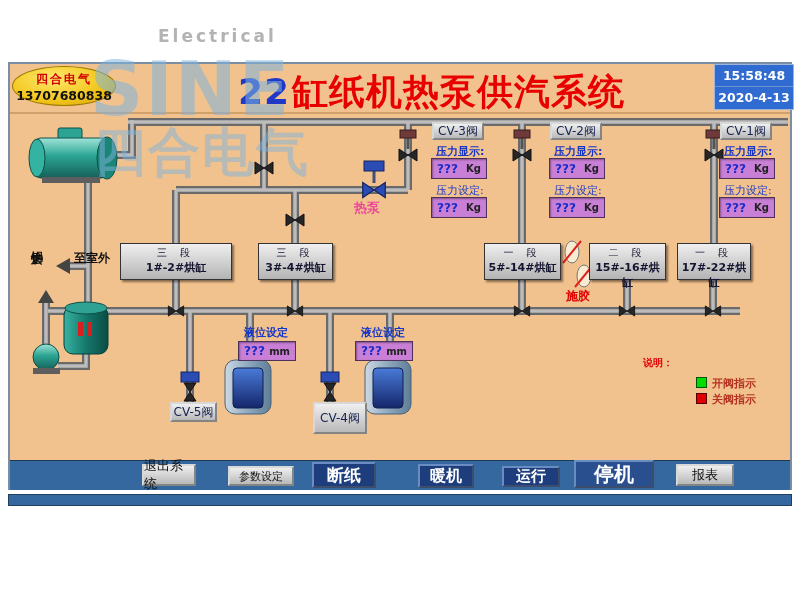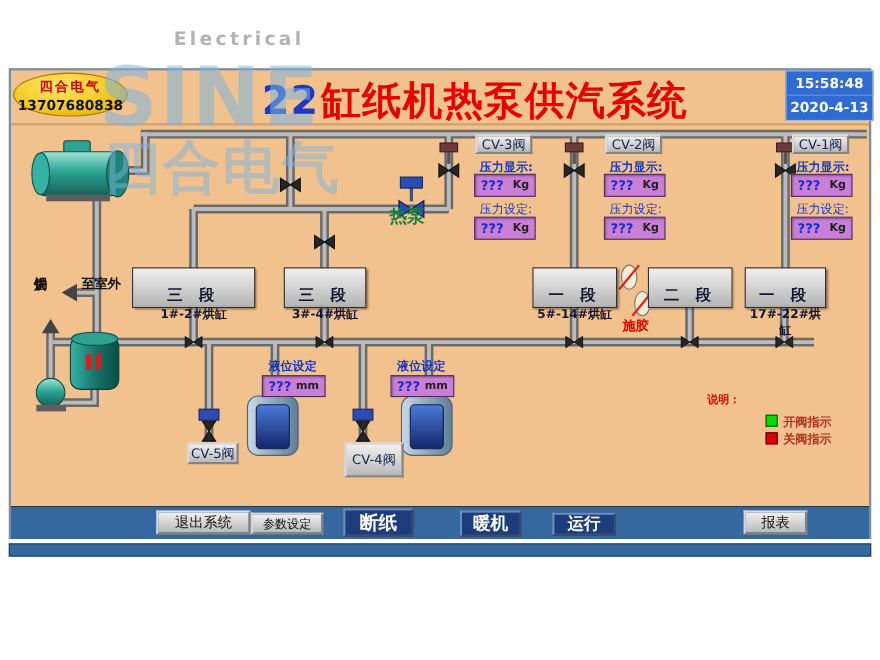--- a/index.html
+++ b/index.html
@@ -25,21 +25,21 @@
   .clock div{height:22px;line-height:22px;text-align:center;color:#ffffff;font-weight:bold;font-size:12.5px;border-bottom:1px solid #6f93cf}
   .clock div:last-child{border-bottom:none}
 
   .scene-svg{position:absolute;left:0;top:0;z-index:2;pointer-events:none}
 
   .lbl{position:absolute;z-index:3;font-weight:bold;white-space:nowrap}
   .vtext{writing-mode:vertical-rl;text-orientation:upright}
 
   .section-box{position:absolute;z-index:3;background:linear-gradient(180deg,#efefef,#b4b4b4);
     border:1px solid #333;box-shadow:1.5px 1.5px 2px rgba(0,0,0,.45);text-align:center;color:#141430}
-  .section-box .stage{font-size:14px;font-weight:bold;letter-spacing:5px;margin-top:16px}
+  .section-box .stage{font-size:10px;font-weight:normal;letter-spacing:5px;margin-top:2px}
   .section-box .range{font-size:11px;font-weight:bold}
 
   .btn-gray{position:absolute;z-index:4;display:flex;align-items:center;justify-content:center;
     background:linear-gradient(180deg,#efefef,#b9b9b9);border:2px outset #d8d8d8;color:#16224f;font-weight:normal;cursor:pointer}
   .btn-navy{position:absolute;z-index:4;display:flex;align-items:center;justify-content:center;
     background:#1d3d7d;border:2px outset #6b8cc0;color:#ffffff;font-weight:bold;cursor:pointer}
 
   .blue-lab{color:#1535c8;font-size:11px}
   .val-box{position:absolute;z-index:3;background:#c97fd6;border:1px solid #4e3158;box-shadow:inset 1px 1px 2px rgba(0,0,0,.35);
     display:flex;align-items:center;justify-content:space-between;padding:0 5px}
@@ -194,21 +194,21 @@
     <g>
       <ellipse cx="572" cy="252" rx="7" ry="11" fill="#f7ecd2" stroke="#777"></ellipse>
       <line x1="563" y1="263" x2="581" y2="241" stroke="#e02020" stroke-width="2"></line>
       <ellipse cx="584" cy="276" rx="7" ry="11" fill="#f7ecd2" stroke="#777"></ellipse>
       <line x1="575" y1="287" x2="593" y2="265" stroke="#e02020" stroke-width="2"></line>
     </g>
   </svg>
 
   <div class="lbl" style="left:74px;top:250px;font-size:12px;color:#101010">至室外</div>
   <div class="lbl vtext" style="left:28px;top:242px;font-size:12px;color:#101010;height:60px">去锅炉</div>
-  <div class="lbl" style="left:354px;top:187px;font-size:16px;color:#15803d">热泵</div>
+  <div class="lbl" style="left:354px;top:199px;font-size:13px;color:#ec4899">热泵</div>
   <div class="lbl" style="left:566px;top:288px;font-size:12px;color:#e00000">施胶</div>
 
   <div class="lbl" style="left:643px;top:356px;font-size:10px;color:#e00000">说明：</div>
   <div class="legend-sq" style="left:696px;top:377px;background:#00dd00;border-color:#005500"></div>
   <div class="lbl" style="left:712px;top:376px;font-size:11px;color:#b43220">开阀指示</div>
   <div class="legend-sq" style="left:696px;top:393px;background:#e00000;border-color:#550000"></div>
   <div class="lbl" style="left:712px;top:392px;font-size:11px;color:#b43220">关阀指示</div>
 
   <div class="section-box" style="left:120px;top:243px;width:112px;height:37px">
     <div class="stage">三  段</div>
@@ -217,20 +217,21 @@
   <div class="section-box" style="left:258px;top:243px;width:75px;height:37px">
     <div class="stage">三  段</div>
     <div class="range">3#-4#烘缸</div>
   </div>
   <div class="section-box" style="left:484px;top:243px;width:77px;height:37px">
     <div class="stage">一  段</div>
     <div class="range">5#-14#烘缸</div>
   </div>
   <div class="section-box" style="left:589px;top:243px;width:77px;height:37px">
     <div class="stage">二  段</div>
+    <div class="range">15#-16#烘缸</div>
   </div>
   <div class="section-box" style="left:677px;top:243px;width:74px;height:37px">
     <div class="stage">一  段</div>
     <div class="range">17#-22#烘缸</div>
   </div>
 
   <div class="cv-group" style="left:430px;top:122px">
     <div class="btn-gray cv-btn">CV-3阀</div>
     <div class="lab1 blue-lab">压力显示:</div>
     <div class="val-box box1">
@@ -282,25 +283,26 @@
     <div class="val-box box">
       <span class="v">???</span>
       <span class="u">mm</span>
     </div>
   </div>
 
   <div class="btn-gray" style="left:170px;top:402px;width:47px;height:20px;font-size:12px">CV-5阀</div>
   <div class="btn-gray" style="left:313px;top:402px;width:54px;height:32px;font-size:12px">CV-4阀</div>
 
   <div class="toolbar"></div>
-  <div class="btn-gray" style="left:142px;top:464px;width:86px;height:22px;font-size:13px;color:#101010">退出系统</div>
+  <div class="btn-gray" style="left:142px;top:464px;width:54px;height:22px;font-size:13px;color:#101010">退出系统</div>
   <div class="btn-gray" style="left:228px;top:466px;width:66px;height:20px;font-size:11px;color:#101010">参数设定</div>
   <div class="btn-navy" style="left:312px;top:462px;width:64px;height:26px;font-size:17px">断纸</div>
   <div class="btn-navy" style="left:418px;top:464px;width:56px;height:24px;font-size:16px">暖机</div>
   <div class="btn-navy" style="left:502px;top:466px;width:58px;height:21px;font-size:15px">运行</div>
+  <div class="btn-navy" style="left:574px;top:460px;width:80px;height:28px;font-size:20px;background:#2a4f8f">停机</div>
   <div class="btn-gray" style="left:676px;top:464px;width:58px;height:22px;font-size:13px;color:#101010">报表</div>
 
   <div class="strip2"></div>
 
   <div class="watermark">
     <div class="wm-brand">SINE</div>
     <div class="wm-cn">四合电气</div>
   </div>
 
 </div>

